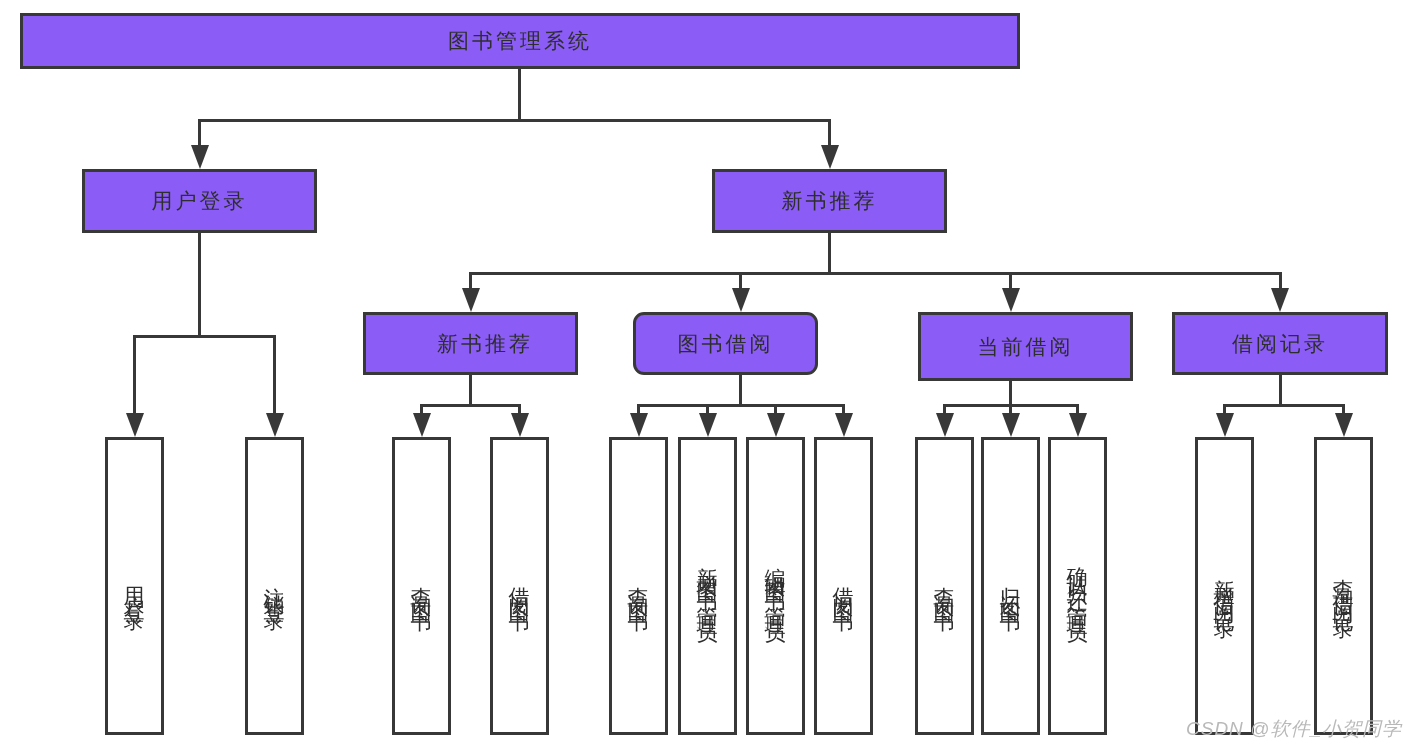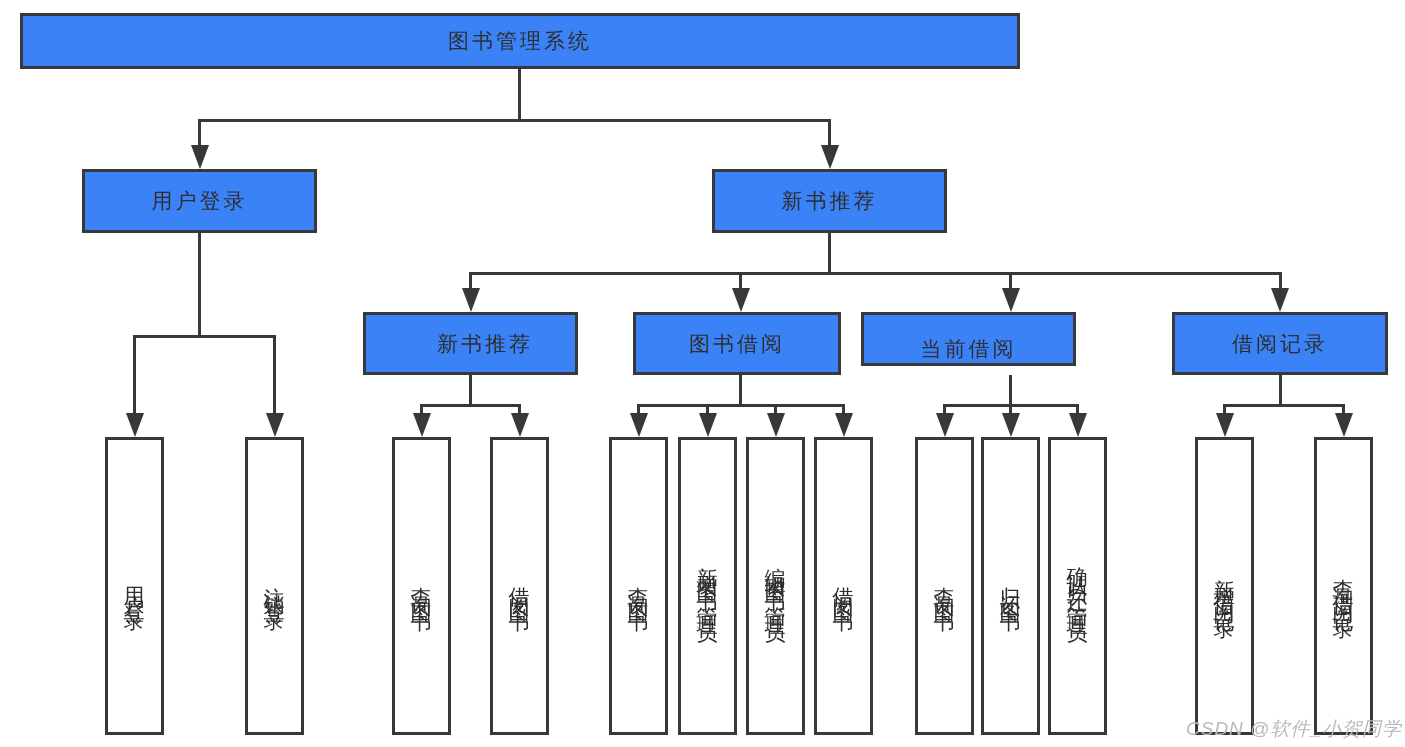--- a/index.html
+++ b/index.html
@@ -14,21 +14,21 @@
     position:relative;
     width:1405px;height:747px;
     background:var(--bg);
     overflow:hidden;
   }
   
   .node{
     position:absolute;
     box-sizing:border-box;
     border:3px solid var(--line);
-    background:#3b82f6;
+    background:#8b5cf6;
     display:flex;align-items:center;justify-content:center;
     color:var(--text);
     font-size:21px;
     letter-spacing:3px;
     z-index:2;
   }
   .vnode{
     position:absolute;
     box-sizing:border-box;
     border:3px solid var(--line);
@@ -104,24 +104,24 @@
   <div class="vl" style="left:1009px;top:274px;height:16px;"></div>
   <div class="vl" style="left:1278.5px;top:274px;height:16px;"></div>
   <div class="arrow" style="left:461.5px;top:288px;"></div>
   <div class="arrow" style="left:731.5px;top:288px;"></div>
   <div class="arrow" style="left:1001.5px;top:288px;"></div>
   <div class="arrow" style="left:1271px;top:288px;"></div>
 
   <div class="node" style="left:363px;top:312px;width:215px;height:63px;padding-left:29px;">
     <span>新书推荐</span>
   </div>
-  <div class="node" style="left:633px;top:312px;width:208px;height:63px;">
+  <div class="node" style="left:633px;top:312px;width:185px;height:63px;border-radius:11px;">
     <span>图书借阅</span>
   </div>
-  <div class="node" style="left:861px;top:312px;width:215px;height:54px;align-items:flex-end;">
+  <div class="node" style="left:918px;top:312px;width:215px;height:69px;">
     <span>当前借阅</span>
   </div>
   <div class="node" style="left:1172px;top:312px;width:216px;height:63px;">
     <span>借阅记录</span>
   </div>
 
   <div class="vl" style="left:469px;top:375px;height:31px;"></div>
   <div class="vl" style="left:739px;top:375px;height:31px;"></div>
   <div class="vl" style="left:1009px;top:375px;height:31px;"></div>
   <div class="vl" style="left:1278.5px;top:375px;height:31px;"></div>

